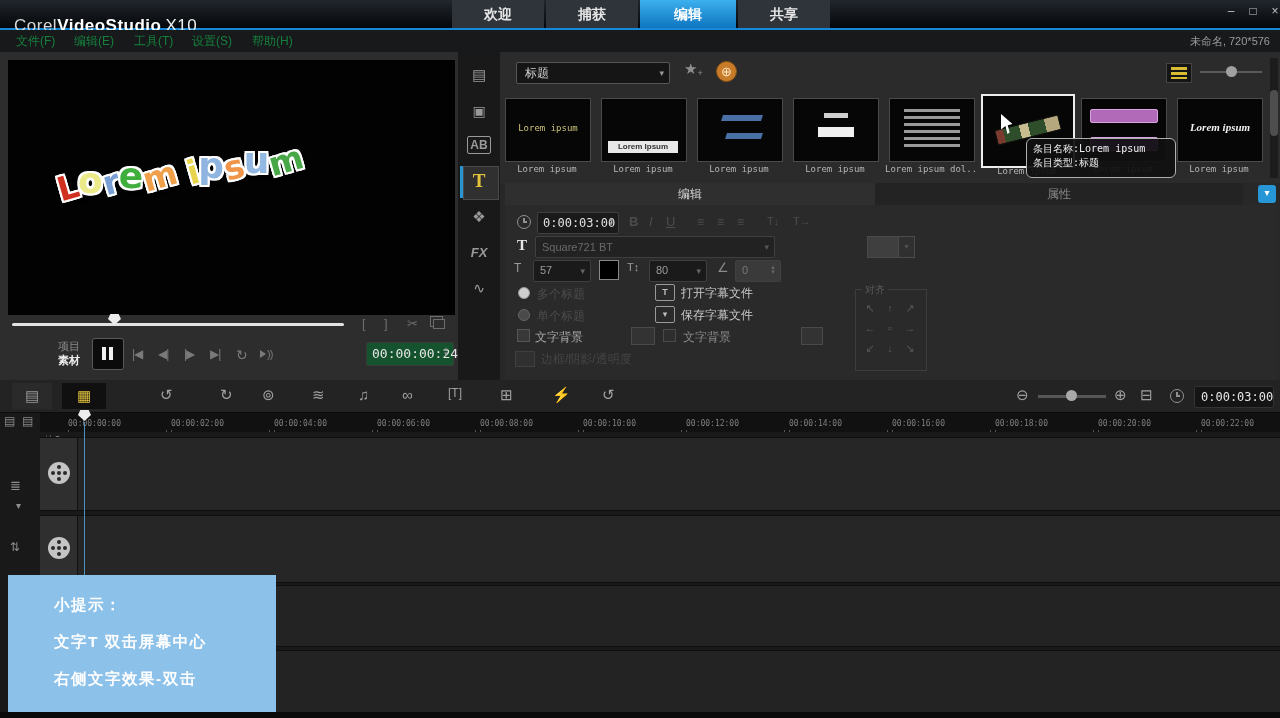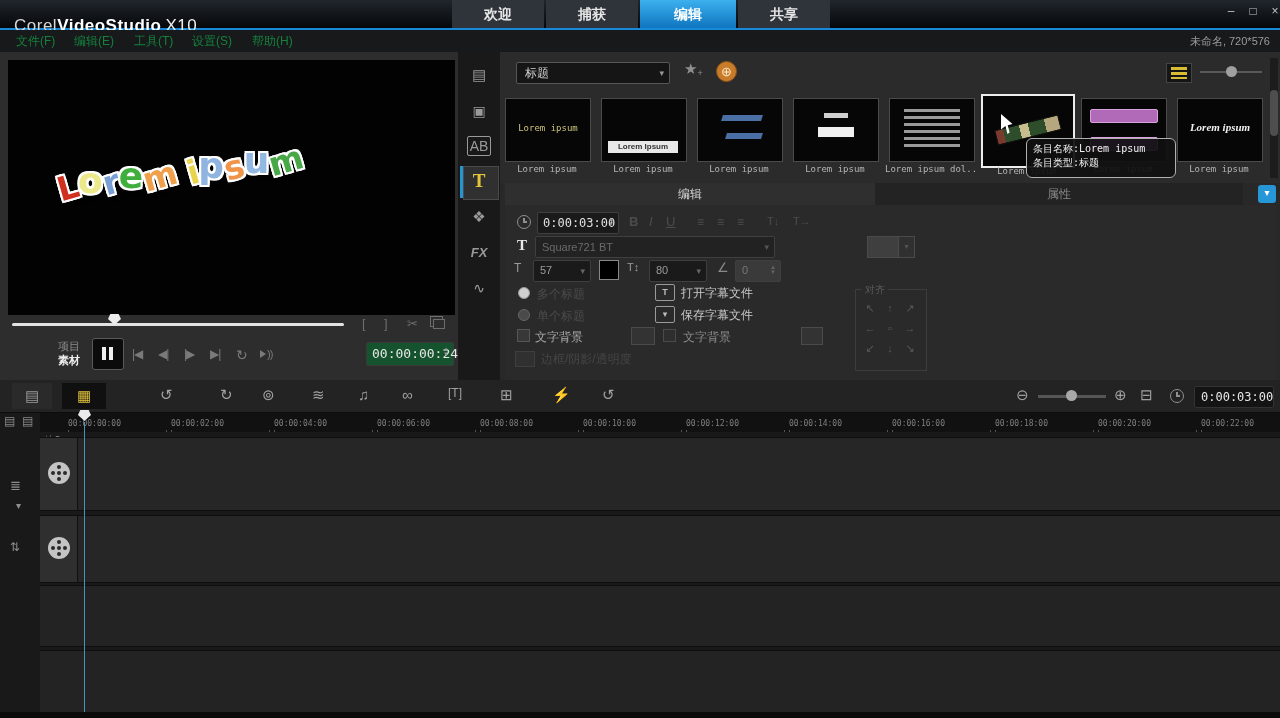--- a/index.html
+++ b/index.html
@@ -143,21 +143,21 @@
       <div class="spincol" style="top:3px;">
         <div>▴</div>
         <div>▾</div>
       </div>
     </div>
   </div>
 
   <div class="vtool">
     <div class="vic" style="top:14px;font-size:15px;">▤</div>
     <div class="vic" style="top:51px;font-size:14px;">▣</div>
-    <div class="vic" style="top:86px;font-size:14px;font-weight:400;"><span style="border:1px solid #9a9a9a;padding:1px 2px;border-radius:2px;">AB</span></div>
+    <div class="vic" style="top:86px;font-size:12px;font-weight:700;"><span style="border:1px solid #9a9a9a;padding:1px 2px;border-radius:2px;">AB</span></div>
     <div class="abs" style="left:2px;top:114px;width:3px;height:32px;background:#2795d2;"></div>
     <div class="abs" style="left:5px;top:114px;width:34px;height:32px;background:#303030;border:1px solid #4a4a4a;"></div>
     <div class="vic" style="top:118px;font-size:19px;color:#e3c43a;font-weight:700;font-family:'Liberation Serif',serif;">T</div>
     <div class="vic" style="top:156px;font-size:15px;">❖</div>
     <div class="vic" style="top:193px;font-size:13px;font-weight:700;font-style:italic;">FX</div>
     <div class="vic" style="top:228px;font-size:14px;">∿</div>
   </div>
 
   <div class="library">
 
@@ -400,16 +400,21 @@
             <div class="reelholes"></div>
           </div>
       </div>
     </div>
     <div class="trackrow" style="top:205px;height:60px;background:#232323;"></div>
     <div class="trackrow" style="top:270px;height:62px;background:#232323;"></div>
 
     <div class="pent abs" style="left:78px;top:30px;"></div>
     <div class="abs" style="left:84px;top:42px;width:1px;height:290px;background:#4d8fbf;"></div>
 
+    <div class="tip">
+      <div class="tipline" style="top:20px;">小提示：</div>
+      <div class="tipline" style="top:57px;">文字T 双击屏幕中心</div>
+      <div class="tipline" style="top:94px;">右侧文字效果-双击</div>
+    </div>
   </div>
 
   <div class="abs" style="left:0;top:712px;width:1280px;height:6px;background:#0a0a0a;"></div>
 </div>
 
 </body></html>

